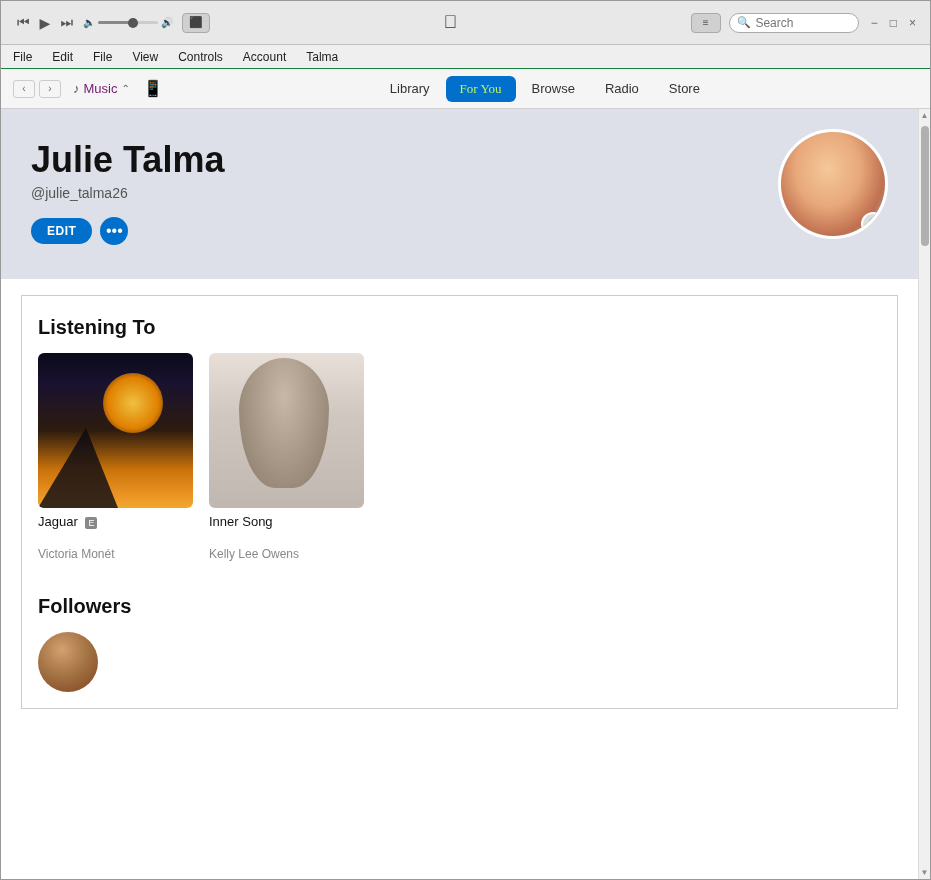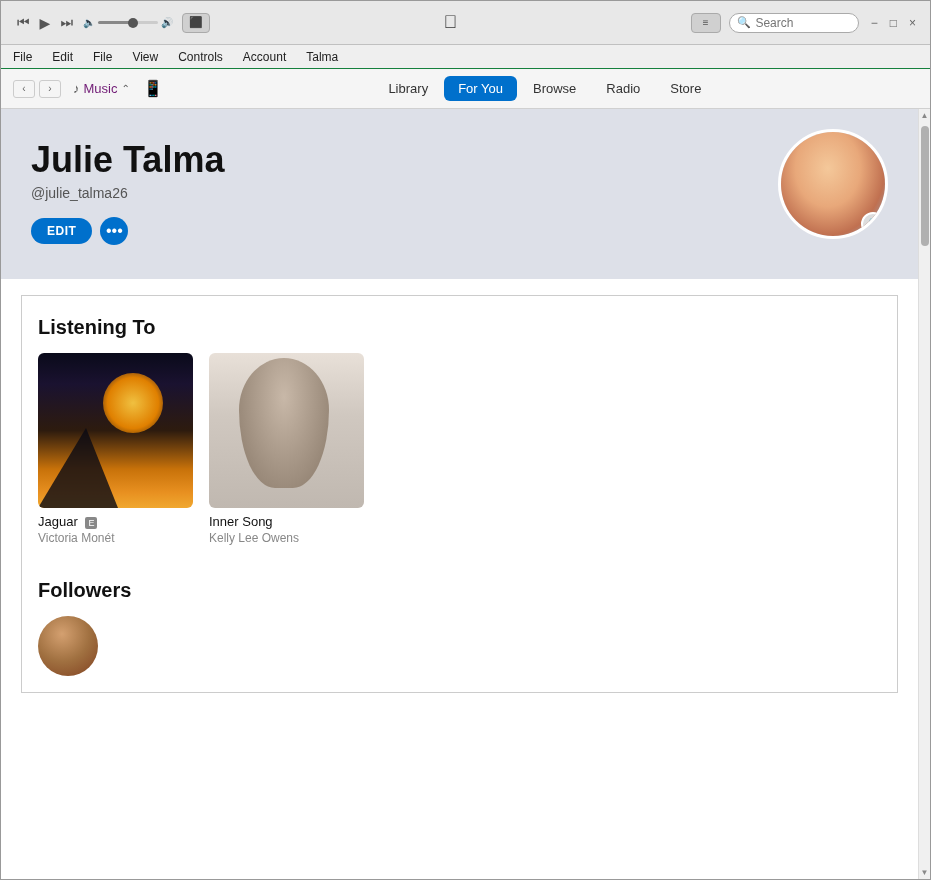--- a/index.html
+++ b/index.html
@@ -247,21 +247,22 @@
       font-size: 13px;
       cursor: pointer;
       border-radius: 6px;
       color: #333;
       background: none;
       border: none;
     }
 
     .nav-tab.active {
       background: #0070cc;
-      color: #ffffff;
+      color: #bef264;
+      font-family: Liberation Serif, serif;
     }
 
     
     .main-content {
       flex: 1;
       display: flex;
       overflow: hidden;
     }
 
     .content-area {
@@ -431,21 +432,21 @@
 
     .album-title {
       font-size: 13px;
       color: #111;
       font-weight: 500;
     }
 
     .album-artist {
       font-size: 12px;
       color: #888;
-      margin-top: 2px;
+      margin-top: 18px;
     }
 
     .explicit-badge {
       display: inline-block;
       background: #888;
       color: white;
       font-size: 9px;
       padding: 1px 3px;
       border-radius: 2px;
       margin-left: 4px;

